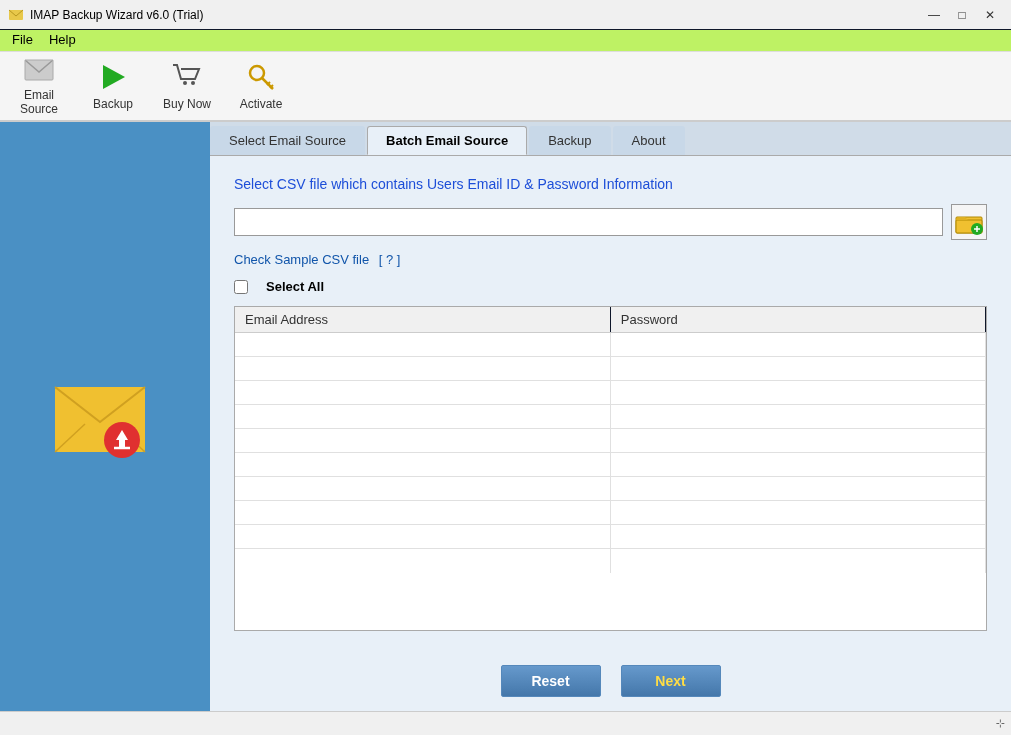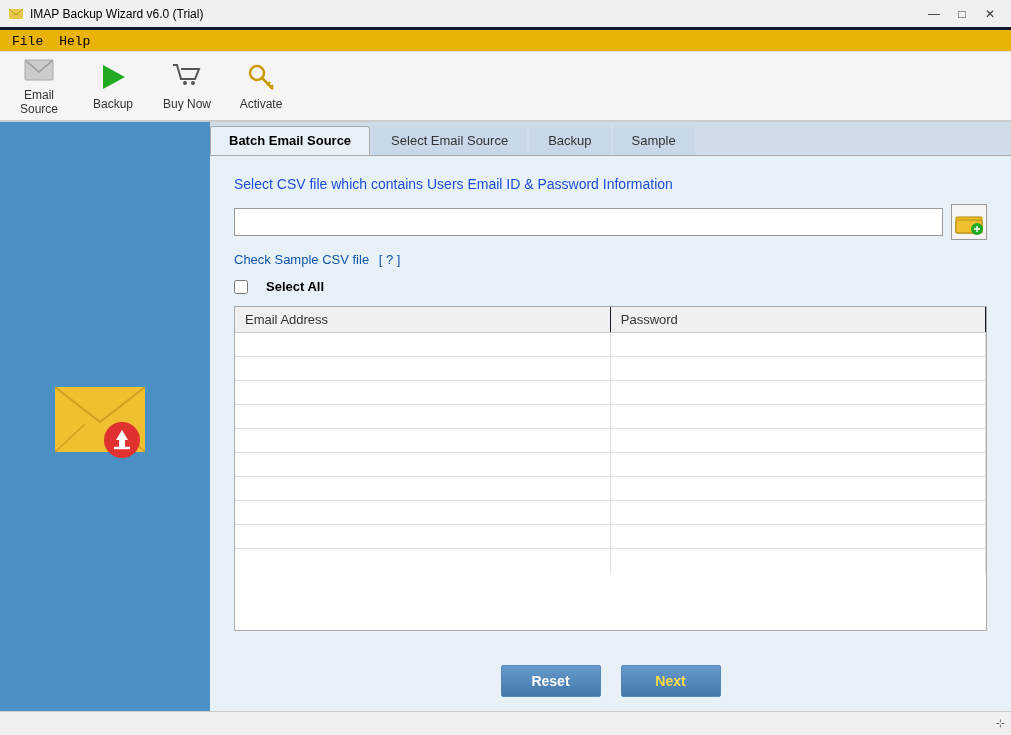--- a/index.html
+++ b/index.html
@@ -13,21 +13,21 @@
     }
 
     
     .title-bar {
       background: #f0f0f0;
       height: 30px;
       display: flex;
       align-items: center;
       justify-content: space-between;
       padding: 0 8px;
-      border-bottom: 3px solid #0f172a;
+      border-bottom: 1px solid #0f172a;
       user-select: none;
     }
     .title-bar-left {
       display: flex;
       align-items: center;
       gap: 6px;
     }
     .title-bar-text {
       font-size: 12px;
       color: #000;
@@ -44,27 +44,26 @@
       cursor: pointer;
       font-size: 12px;
       display: flex;
       align-items: center;
       justify-content: center;
       color: #333;
     }
 
     
     .menu-bar {
-      background: #eab308;
+      background: #bef264;
       height: 22px;
       display: flex;
-      align-items: flex-end;
+      align-items: flex-start;
       padding: 0 4px;
       border-bottom: 1px solid #ddd;
-      font-family: Liberation Mono, monospace;
     }
     .menu-item {
       padding: 2px 8px;
       font-size: 13px;
       cursor: pointer;
       color: #000;
     }
 
     
     .toolbar {
@@ -373,24 +372,24 @@
         <polygon points="72,58 78,68 66,68" fill="white"></polygon>
         <rect x="69" y="68" width="6" height="8" fill="white"></rect>
         <line x1="64" y1="76" x2="80" y2="76" stroke="white" stroke-width="2.5"></line>
       </svg>
     </div>
   </div>
 
   <div class="content-area">
 
     <div class="tab-bar">
+      <div class="tab">Select Email Source</div>
       <div class="tab active">Batch Email Source</div>
-      <div class="tab">Select Email Source</div>
       <div class="tab">Backup</div>
-      <div class="tab">Sample</div>
+      <div class="tab">About</div>
     </div>
 
     <div class="content-panel">
 
       <div class="section-title">Select CSV file which contains Users Email ID &amp; Password Information</div>
 
       <div class="file-input-row">
         <input type="text" class="file-input" placeholder="" style="">
         <button class="browse-btn">
           <svg width="28" height="26" viewBox="0 0 28 26">

